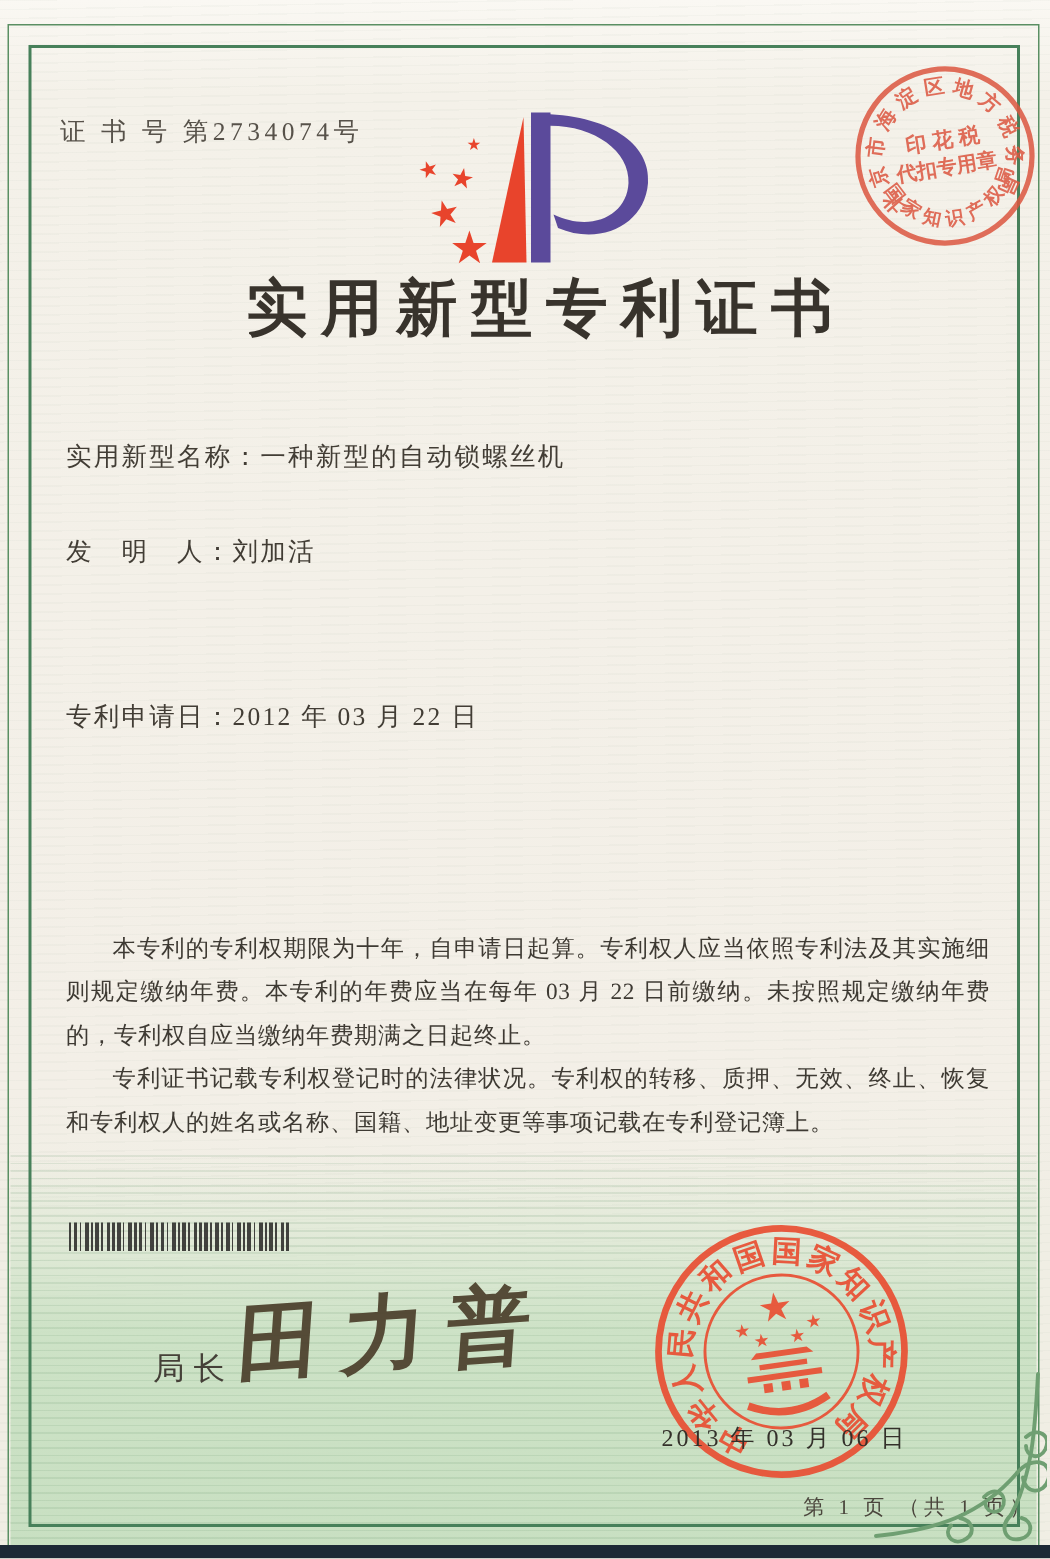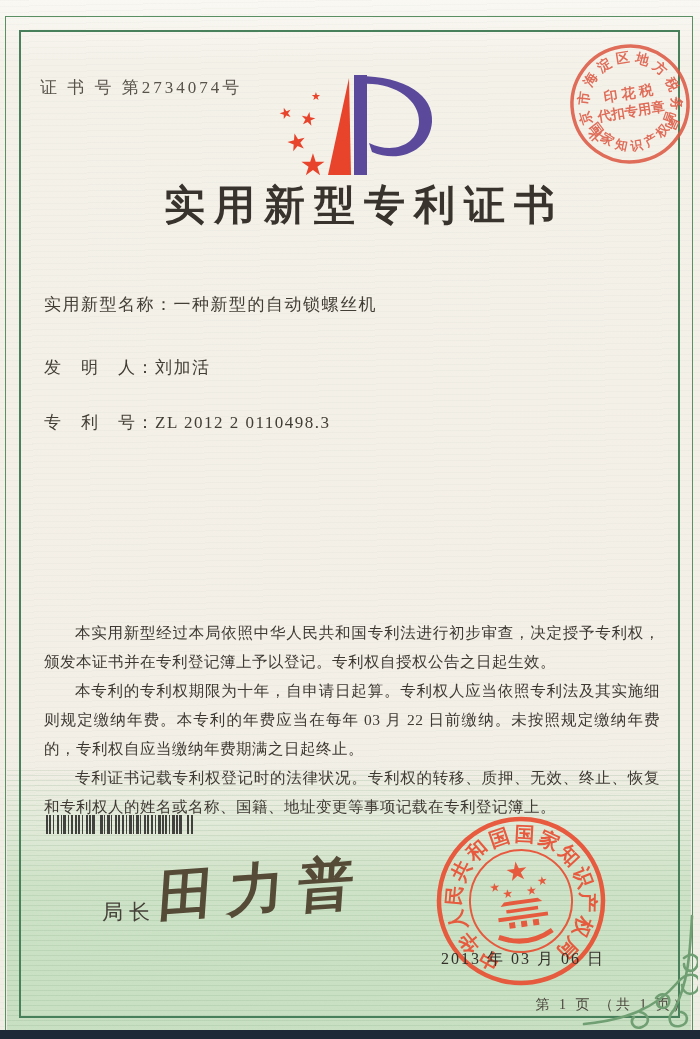--- a/index.html
+++ b/index.html
@@ -117,26 +117,25 @@
   </svg>
 
   <h1 class="title">实用新型专利证书</h1>
 
   <div class="field f-inventor">
     <span class="lbl">发　明　人：</span><span>刘加活</span>
   </div>
   <div class="field f-name">
     <span class="lbl">实用新型名称：</span><span>一种新型的自动锁螺丝机</span>
   </div>
-  <div class="field f-patno">
-    <span class="lbl">专　利　号：</span><span>ZL 2012 2 0110498.3</span>
+  <div class="field f-filing">
+    <span class="lbl">专利申请日：</span><span>2012 年 03 月 22 日</span>
   </div>
 
   <div class="body-text">
-    <p>本实用新型经过本局依照中华人民共和国专利法进行初步审查，决定授予专利权，颁发本证书并在专利登记簿上予以登记。专利权自授权公告之日起生效。</p>
     <p>本专利的专利权期限为十年，自申请日起算。专利权人应当依照专利法及其实施细则规定缴纳年费。本专利的年费应当在每年 03 月 22 日前缴纳。未按照规定缴纳年费的，专利权自应当缴纳年费期满之日起终止。</p>
     <p>专利证书记载专利权登记时的法律状况。专利权的转移、质押、无效、终止、恢复和专利权人的姓名或名称、国籍、地址变更等事项记载在专利登记簿上。</p>
   </div>
 
   <div class="barcode"></div>
 
   <span class="sig-title">局长</span>
   <div class="sig-name">田力普</div>
 
   <svg class="grant-seal" viewBox="0 0 186 186">

